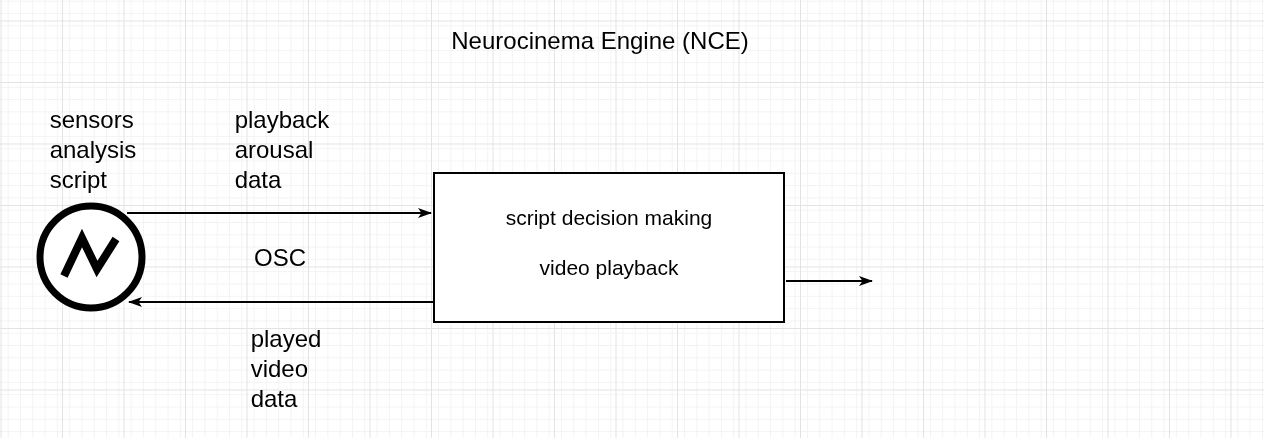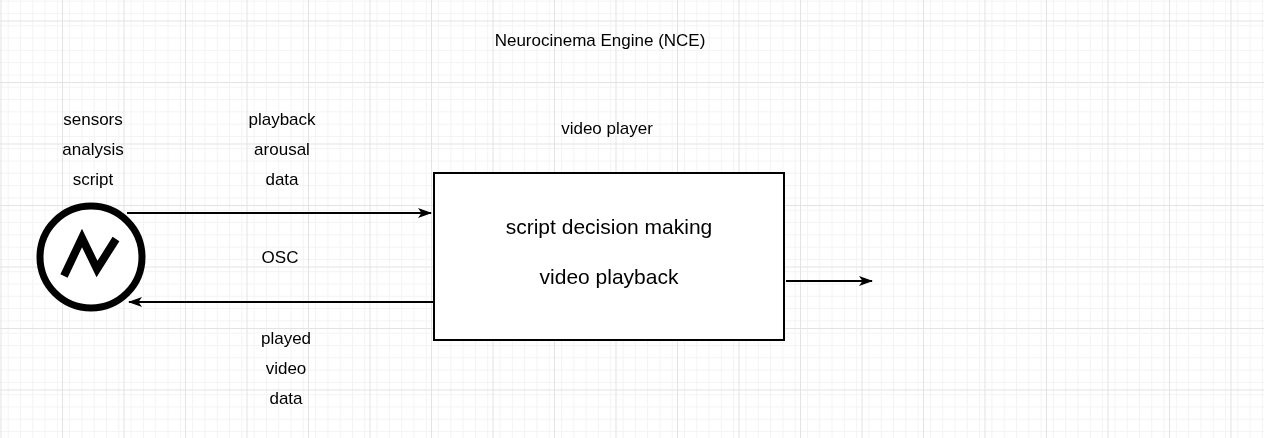--- a/index.html
+++ b/index.html
@@ -26,22 +26,21 @@
       12.3px 12.3px;
     background-position:
       0px 20.5px,
       0.5px 0px,
       0px 0.7px,
       7.7px 0px;
   }
   .label {
     position: absolute;
     transform: translateX(-50%);
-    text-align: center;
-    font-size: 17px;
+    font-size: 24px;
     line-height: 30px;
     white-space: pre-line;
   }
   #diagram-title {
     left: 600px;
     top: 26px;
   }
   #label-sensor-node   { left: 93px;  top: 105px; }
   #label-audience-data { left: 282px; top: 105px; }
   #label-osc           { left: 280px; top: 243px; }
@@ -57,21 +56,21 @@
     align-items: center;
     justify-content: center;
     text-align: center;
     font-size: 21px;
     line-height: 30px;
   }
   #player-box {
     left: 433px;
     top: 172px;
     width: 352px;
-    height: 169px;
+    height: 151px;
     padding-bottom: 10px;
   }
   #player-box .box-line-1 { margin-bottom: 20px; }
   #screen-box {
     left: 874px;
     top: 172px;
     width: 353px;
     height: 175px;
   }
   #edge-layer {
@@ -92,21 +91,20 @@
   <div class="label" id="label-sensor-node">sensors
 analysis
 script</div>
   <div class="label" id="label-audience-data">playback
 arousal
 data</div>
   <div class="label" id="label-osc">OSC</div>
   <div class="label" id="label-played-data">played
 video
 data</div>
-  <div class="label" id="label-video-player">video player</div>
 
   <svg id="edge-layer" width="1264" height="438" viewBox="0 0 1264 438" xmlns="http://www.w3.org/2000/svg">
     <defs>
       <marker id="arrowhead" markerUnits="userSpaceOnUse" markerWidth="16" markerHeight="12" refX="13" refY="5" orient="auto">
         <path d="M 0 0 L 14 5 L 0 10 L 3.5 5 Z" fill="#000000"></path>
       </marker>
     </defs>
 
     <circle cx="91" cy="257" r="51" fill="#ffffff" stroke="#000000" stroke-width="7"></circle>
     <polyline points="64,276 82,238 97,269 116,239" fill="none" stroke="#000000" stroke-width="8" stroke-linejoin="miter" stroke-miterlimit="10"></polyline>

